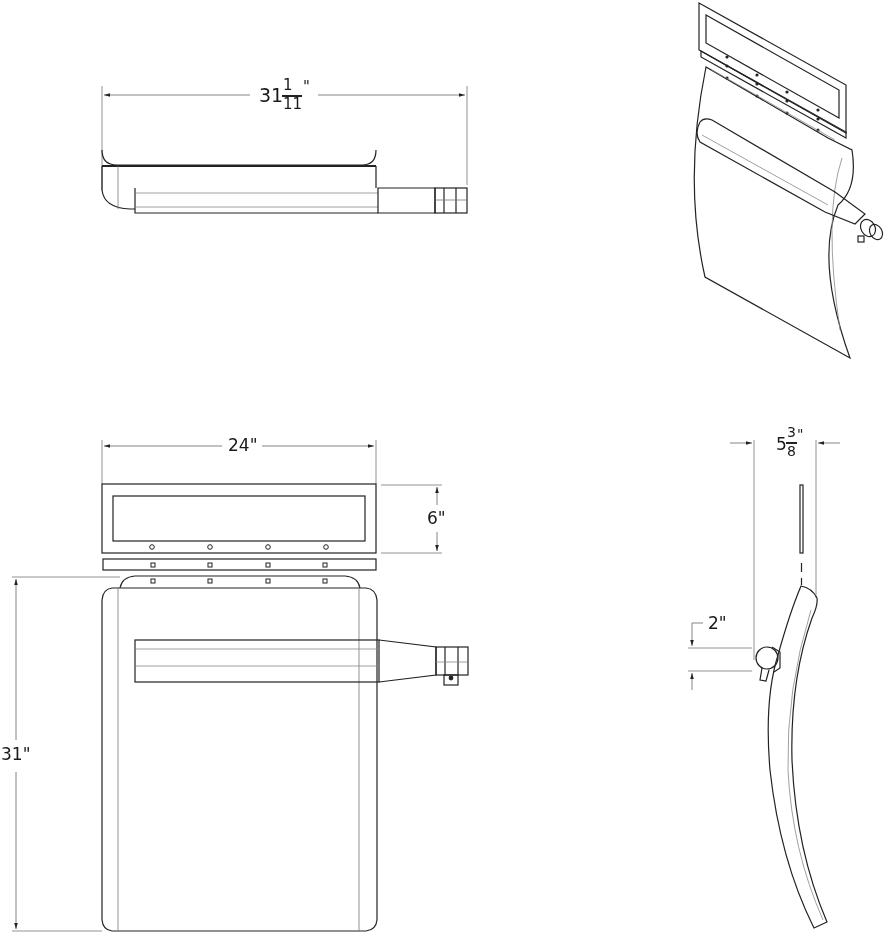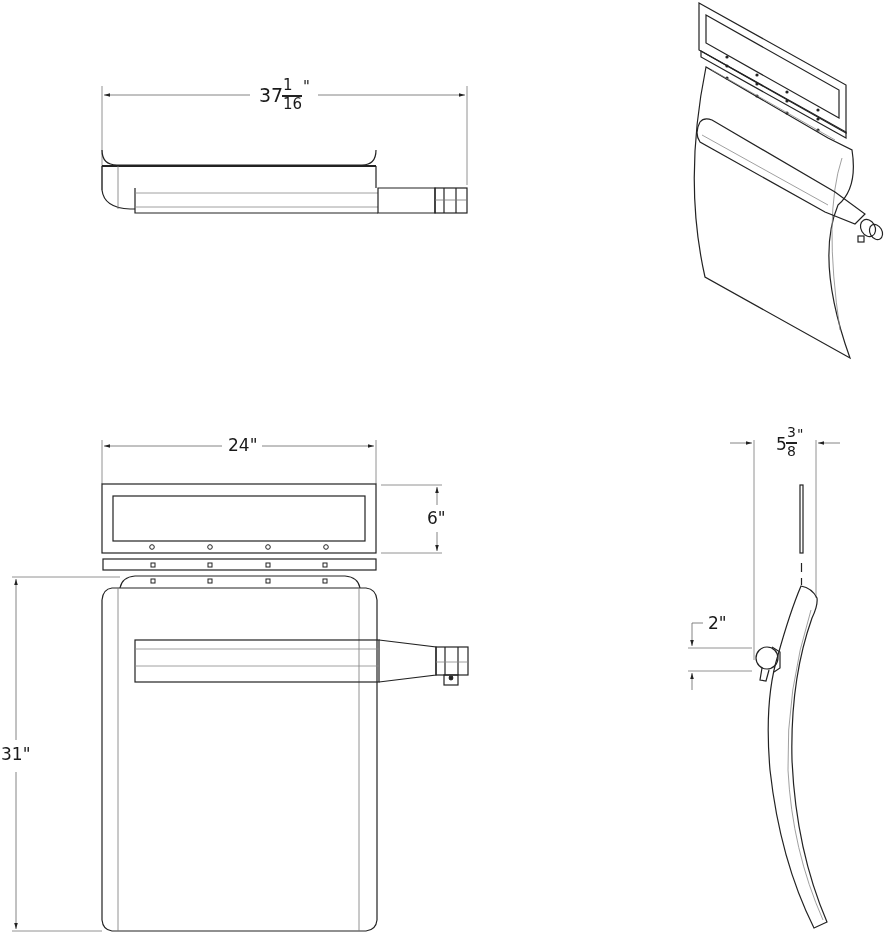--- a/index.html
+++ b/index.html
@@ -149,23 +149,23 @@
 
     <path d="M801,586 Q812,588 817,598 Q818,606 812,618 Q790,680 792,760 Q796,850 827,922 L814,928 Q780,860 770,770 Q764,700 778,655 Q790,612 801,586 Z"></path>
     <path d="M811,610 Q786,690 788,770 Q792,850 823,920" stroke="#888" stroke-width="0.8"></path>
 
     <circle cx="767" cy="658" r="11"></circle>
     <path d="M772,647 L780,652 L780,668 L774,672"></path>
     <path d="M762,668 L760,680 L766,681 L769,670"></path>
   </g>
 </svg>
 
-<div class="lbl" style="left:259px;top:86px;font-size:19px;">37</div>
+<div class="lbl" style="left:259px;top:86px;font-size:19px;">31</div>
 <div class="frac" style="left:283px;top:78px;font-size:15px;">1</div>
-<div class="frac" style="left:283px;top:97px;font-size:15px;">16</div>
+<div class="frac" style="left:283px;top:97px;font-size:15px;">11</div>
 <div class="frac" style="left:303px;top:80px;font-size:15px;">"</div>
 <div style="position:absolute;left:282px;top:95px;width:20px;height:1.5px;background:#222;"></div>
 
 <div class="lbl" style="left:228px;top:437px;font-size:17px;">24"</div>
 <div class="lbl" style="left:427px;top:510px;font-size:17px;">6"</div>
 <div class="lbl" style="left:1px;top:746px;font-size:17px;">31"</div>
 
 <div class="lbl" style="left:776px;top:436px;font-size:17px;">5</div>
 <div class="frac" style="left:787px;top:425px;font-size:14px;">3</div>
 <div class="frac" style="left:787px;top:444px;font-size:14px;">8</div>

